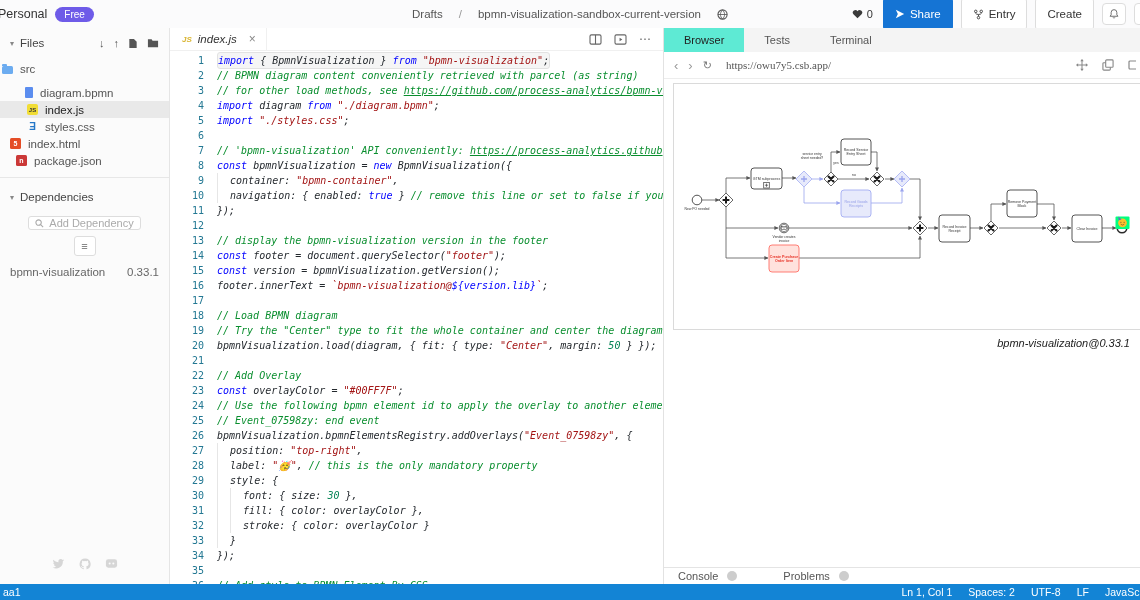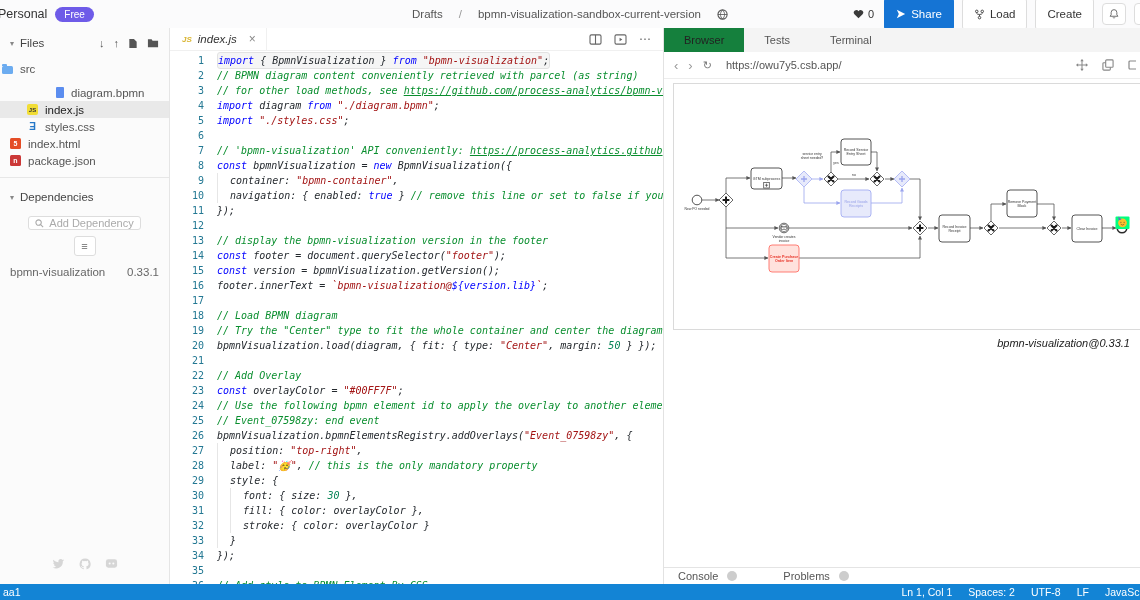--- a/index.html
+++ b/index.html
@@ -63,24 +63,24 @@
   .ctext{white-space:pre;font-style:italic;}
   .cline.active .ctext{background:#f5f5f5;border:1px solid #e2e2e2;border-radius:3px;margin:-1px 0;display:inline-block;}
   .ig{display:inline-block;border-left:1px solid #e6e6e6;}
   .tk-p{color:#24292e;} .tk-k{color:#0000ff;} .tk-s{color:#a31515;}
   .tk-c{color:#098e2e;} .tk-n{color:#098658;} .tk-u{color:#098e2e;text-decoration:underline;}
   
   .rpanel{position:absolute;left:663px;top:28px;width:477px;height:556px;background:#fff;
           border-left:1px solid #e2e2e2;box-sizing:border-box;overflow:hidden;}
   .rtabs{height:24px;background:#f4f4f4;display:flex;align-items:stretch;font-size:11px;color:#555;}
   .rtab{display:flex;align-items:center;padding:0 20px;}
-  .rtab.active{background:#15803d;color:#222;}
+  .rtab.active{background:#5eead4;color:#222;}
   .rnav{height:26px;display:flex;align-items:center;gap:10px;padding:0 10px;border-bottom:1px solid #ededed;}
   .nbtn{color:#9a9a9a;font-size:13px;line-height:1;}
-  .url{font-size:11px;color:#555;margin-left:4px;flex:1;}
+  .url{font-size:11px;color:#555;margin-left:4px;flex:1;font-family:Liberation Serif, serif;}
   .nic{display:flex;align-items:center;gap:14px;margin-right:-6px;}
   .rview{position:relative;height:489px;}
   .bpmn-box{position:absolute;left:9px;top:4px;width:472px;height:247px;border:1px solid #dadada;
             background:#fff;overflow:hidden;box-sizing:border-box;}
   .bpmn-footer{position:absolute;right:10px;top:258px;font-size:11px;font-style:italic;color:#222;}
   .rconsole{position:absolute;left:0;bottom:0;width:100%;height:17px;border-top:1px solid #e4e4e4;
             display:flex;align-items:center;gap:46px;padding-left:14px;font-size:11px;color:#555;box-sizing:border-box;}
   .citem{display:flex;align-items:center;gap:9px;}
   .cbadge{width:10px;height:10px;border-radius:50%;background:#cdcdcd;display:inline-block;}
   
@@ -128,21 +128,21 @@
     </button>
     <button class="btn">
       <span>
           <svg width="11" height="11" viewBox="0 0 14 14">
             <circle cx="3.5" cy="3" r="1.6" fill="none" stroke="#444" stroke-width="1.2"></circle>
             <circle cx="10.5" cy="3" r="1.6" fill="none" stroke="#444" stroke-width="1.2"></circle>
             <circle cx="7" cy="11" r="1.6" fill="none" stroke="#444" stroke-width="1.2"></circle>
             <path d="M3.5 4.6v1c0 1.8 7 1.8 7 0v-1M7 7.2v2.2" fill="none" stroke="#444" stroke-width="1.2"></path>
           </svg>
         </span>
-      <span>Load</span>
+      <span>Entry</span>
     </button>
     <button class="btn">
       <span>Create</span>
     </button>
     <span class="iconbtn">
       <span>
           <svg width="12" height="12" viewBox="0 0 16 16">
             <path d="M8 2.2a3.8 3.8 0 0 0-3.8 3.8v3L2.8 11h10.4L11.8 9V6A3.8 3.8 0 0 0 8 2.2zM6.7 12.5a1.4 1.4 0 0 0 2.6 0" fill="none" stroke="#555" stroke-width="1.1" stroke-linejoin="round"></path>
           </svg>
         </span>
@@ -168,37 +168,37 @@
             <path d="M1 1h4l1 1.5h6V9.5H1z" fill="#555"></path>
           </svg>
         </span>
     </span>
   </div>
   <div class="tree">
       <div class="frow folder" style="padding-left: 2px;">
         <span class="fi fi-folder"></span>
         <span>src</span>
       </div>
-      <div class="frow" style="padding-left: 24px; margin-left: 31px;">
+      <div class="frow" style="padding-left: 24px;">
         <span class="fi fi-bpmn"></span>
         <span>diagram.bpmn</span>
       </div>
       <div class="frow sel" style="padding-left: 27px;">
         <span class="fi fi-js">JS</span>
         <span>index.js</span>
       </div>
       <div class="frow" style="padding-left: 27px;">
         <span class="fi fi-css">Ǝ</span>
         <span>styles.css</span>
       </div>
       <div class="frow" style="padding-left: 10px;">
         <span class="fi fi-html">5</span>
         <span>index.html</span>
       </div>
-      <div class="frow" style="padding-left: 10px;">
+      <div class="frow" style="padding-left: 16px;">
         <span class="fi fi-json">n</span>
         <span>package.json</span>
       </div>
     </div>
   <div class="divider"></div>
   <div class="sec-h" style="margin-top:4px;">
     <span class="car">▾</span>
     <span>Dependencies</span>
   </div>
   <div class="dep-search">

